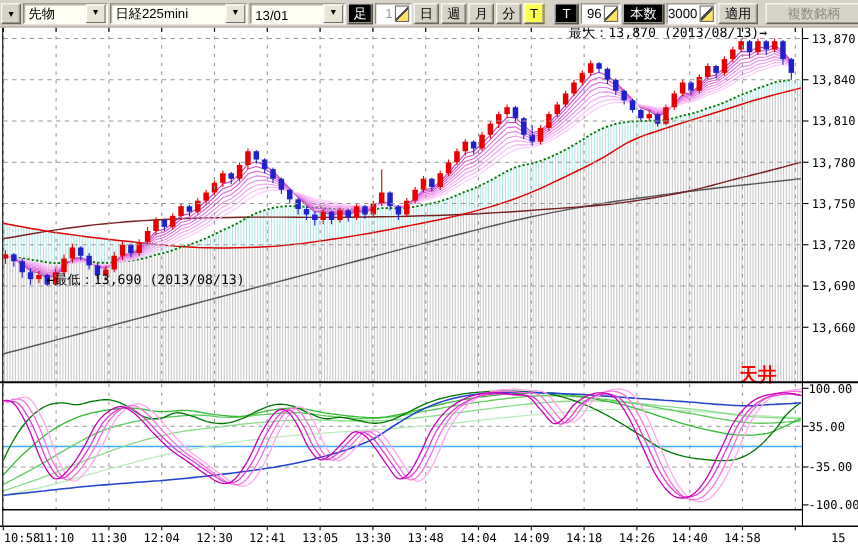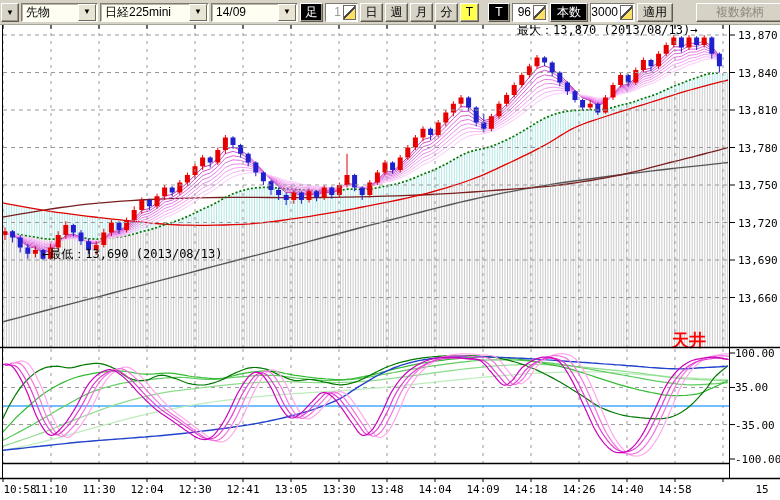--- a/index.html
+++ b/index.html
@@ -9,21 +9,21 @@
   .toolbar{position:absolute;left:0;top:0;width:780px;height:25px;background:#d6d2c6;
     border-bottom:1px solid #a8a498;display:flex;align-items:center;gap:2px;
     padding:2px 1px;box-sizing:border-box;z-index:2;font-size:12px;white-space:nowrap;}
   .btn{height:19px;background:#d6d2c6;border:1px solid;border-color:#ffffff #5f5b51 #5f5b51 #ffffff;
     box-shadow:inset -1px -1px 0 #9a968a;display:flex;align-items:center;justify-content:center;
     padding:0 3px;box-sizing:border-box;font-size:12px;color:#000;}
   .btn.black{background:#000;color:#fff;}
   .btn.yellow{background:#ffff4d;}
   .btn.disabled{color:#8d897d;}
   .cbo{height:19px;background:#fffef2;border:1px solid;border-color:#7e7a70 #fdfdfd #fdfdfd #7e7a70;
-    box-shadow:inset 1px 1px 0 #b9b5a9;display:flex;align-items:center;padding-left:4px;
+    box-shadow:inset 1px 1px 0 #b9b5a9;display:flex;align-items:flex-end;padding-left:4px;
     box-sizing:border-box;}
   .cbo .dd{margin-left:auto;margin-right:1px;width:16px;height:15px;background:#e9e5d5;
     border:1px solid;border-color:#fff #6e6a60 #6e6a60 #fff;font-size:8px;line-height:13px;
     text-align:center;color:#000;}
   .spin{height:19px;background:#fff;border:1px solid;border-color:#7e7a70 #fdfdfd #fdfdfd #7e7a70;
     display:flex;align-items:center;box-sizing:border-box;font-size:12px;}
   .spin .val{flex:1;text-align:right;padding-right:2px;}
   .spin.dis .val{color:#9a9a9a;}
   .si{width:13px;height:15px;margin-right:1px;border:1px solid #6e6a60;box-sizing:border-box;
     background:linear-gradient(135deg,#ffffff 44%,#4a4a4a 44%,#4a4a4a 56%,#ffe066 56%);}
@@ -964,26 +964,26 @@
     </svg>
 
   <div class="toolbar">
     <div class="btn" style="width:18px">
       <span style="font-size:8px">▼</span>
     </div>
     <div class="cbo" style="width:77px">
       <span>先物</span>
       <span class="dd">▼</span>
     </div>
-    <div class="cbo" style="width:109px">
+    <div class="cbo" style="width:125px">
       <span>日経225mini</span>
       <span class="dd">▼</span>
     </div>
     <div class="cbo" style="width:87px">
-      <span>14/09</span>
+      <span>13/01</span>
       <span class="dd">▼</span>
     </div>
     <div class="btn black" style="width:23px">足</div>
     <div class="spin dis" style="width:33px">
       <span class="val">1</span>
       <span class="si"></span>
     </div>
     <div class="btn" style="width:23px">日</div>
     <div class="btn" style="width:23px">週</div>
     <div class="btn" style="width:23px">月</div>

